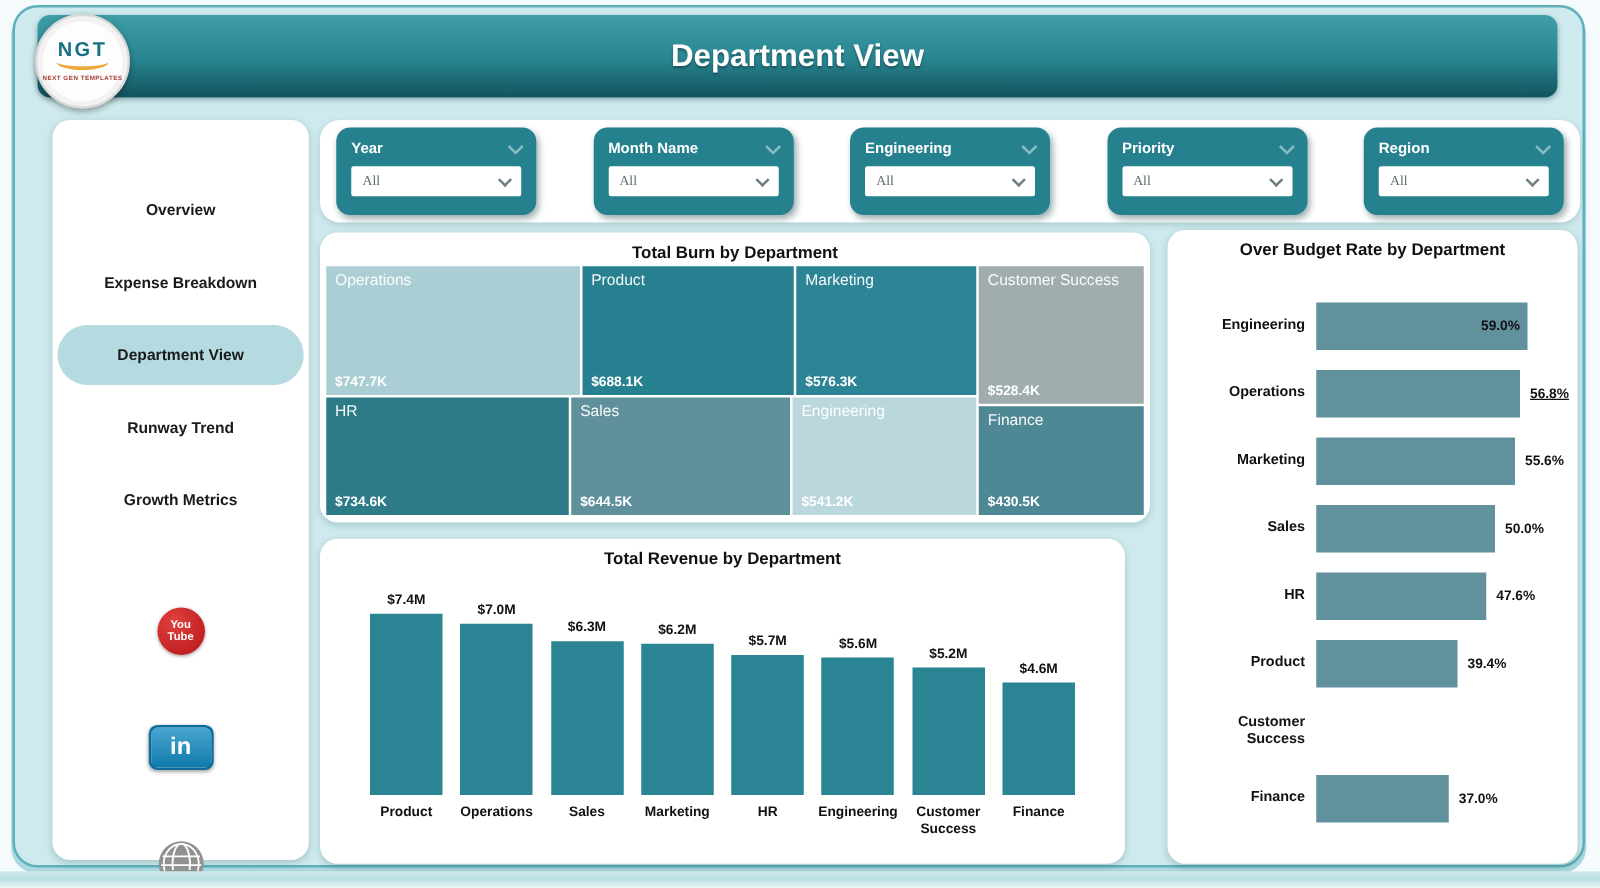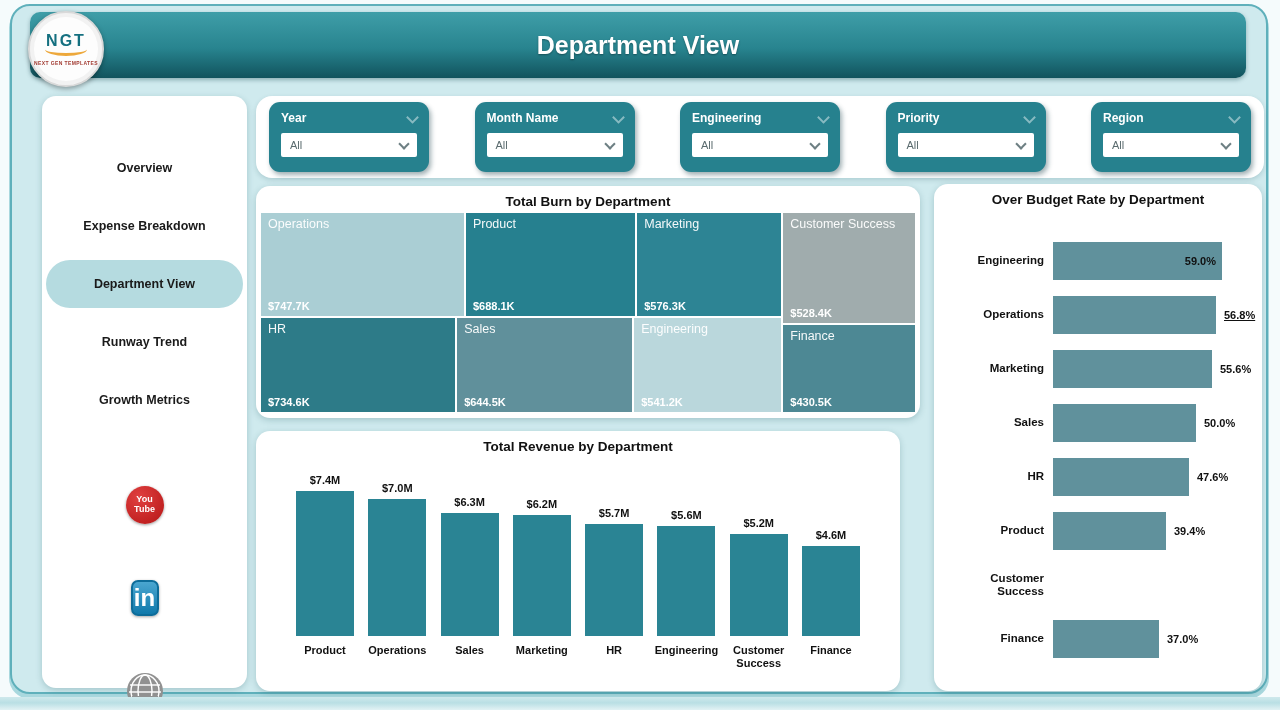--- a/index.html
+++ b/index.html
@@ -30,38 +30,38 @@
   .nav{padding-top:48px;}
   .nav-item{height:48px;margin:0 4px 10px 4px;display:flex;align-items:center;justify-content:center;
     font-weight:700;font-size:12.5px;color:#1a1a1a;border-radius:24px;cursor:pointer;}
   .nav-item.active{background:#b5dbe0;}
   .social{margin-top:62px;display:flex;flex-direction:column;align-items:center;gap:29px;}
   .social-icon{margin-bottom:27px;cursor:pointer;}
   .icon-youtube{width:38px;height:38px;border-radius:50%;
     background:radial-gradient(circle at 35% 30%,#e04040,#b51515);
     display:flex;flex-direction:column;align-items:center;justify-content:center;
     color:#fff;font-weight:700;font-size:9px;line-height:1.1;box-shadow:0 1px 3px rgba(0,0,0,.4);}
-  .icon-linkedin{width:28px;height:36px;border-radius:7px;box-sizing:border-box;
+  .icon-linkedin{width:52px;height:36px;border-radius:7px;box-sizing:border-box;
     background:linear-gradient(180deg,#4aa6d0,#1079ab);border:2px solid #0d6c99;
-    display:flex;align-items:center;justify-content:center;color:#fff;font-weight:800;font-size:24px;
+    display:flex;align-items:center;justify-content:center;color:#fff;font-weight:800;font-size:19px;
     box-shadow:0 1px 3px rgba(0,0,0,.35);}
   
   .filters-strip{position:absolute;left:244px;top:90px;width:1008px;height:82px;box-sizing:border-box;
     background:#fff;border-radius:16px;box-shadow:0 2px 5px rgba(40,90,100,.2);
     display:flex;align-items:center;justify-content:space-between;padding:0 13px;}
   .filter-box{width:160px;height:70px;box-sizing:border-box;background:#26818e;border-radius:11px;
     box-shadow:2px 3px 5px rgba(15,55,65,.4);padding:9px 12px 10px 12px;}
   .filter-head{display:flex;align-items:center;justify-content:space-between;}
   .filter-label{color:#fff;font-weight:700;font-size:12px;}
   .chev{display:inline-block;width:7px;height:7px;border-right:2px solid;border-bottom:2px solid;
     transform:rotate(45deg);}
   .chev-light{border-color:rgba(255,255,255,.45);margin-top:-2px;}
   .chev-gray{border-color:#6d7f83;width:6px;height:6px;margin-top:-3px;}
   .filter-select{margin-top:8px;height:24px;background:#fff;border-radius:2px;
-    display:flex;align-items:center;justify-content:space-between;padding:0 9px;cursor:pointer;}
+    display:flex;align-items:center;justify-content:space-between;padding:0 9px;cursor:pointer;font-family:Liberation Serif, serif;}
   .filter-value{font-size:11px;color:#5a6b6e;}
   
   .treemap-card{left:244px;top:180px;width:664px;height:232px;}
   .treemap{position:absolute;left:5px;right:5px;top:27px;bottom:6px;display:flex;gap:2px;}
   .tm-left{flex:79.8;display:flex;flex-direction:column;gap:2px;}
   .tm-right{flex:20.2;display:flex;flex-direction:column;gap:2px;}
   .tm-row{display:flex;gap:2px;min-height:0;}
   .tm-row.r0{flex:52.5;} .tm-row.r1{flex:47.5;}
   .tm-cell{position:relative;min-width:0;cursor:pointer;}
   .tm-name{position:absolute;top:4px;left:7px;font-size:12.5px;color:rgba(255,255,255,.95);white-space:nowrap;overflow:hidden;max-width:95%;}

